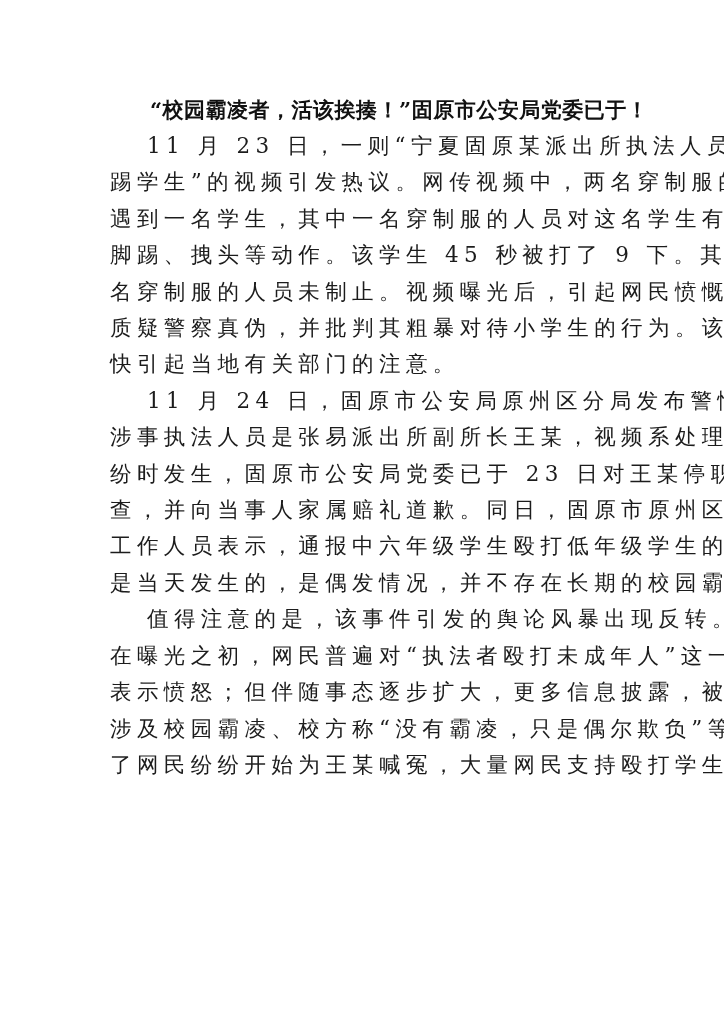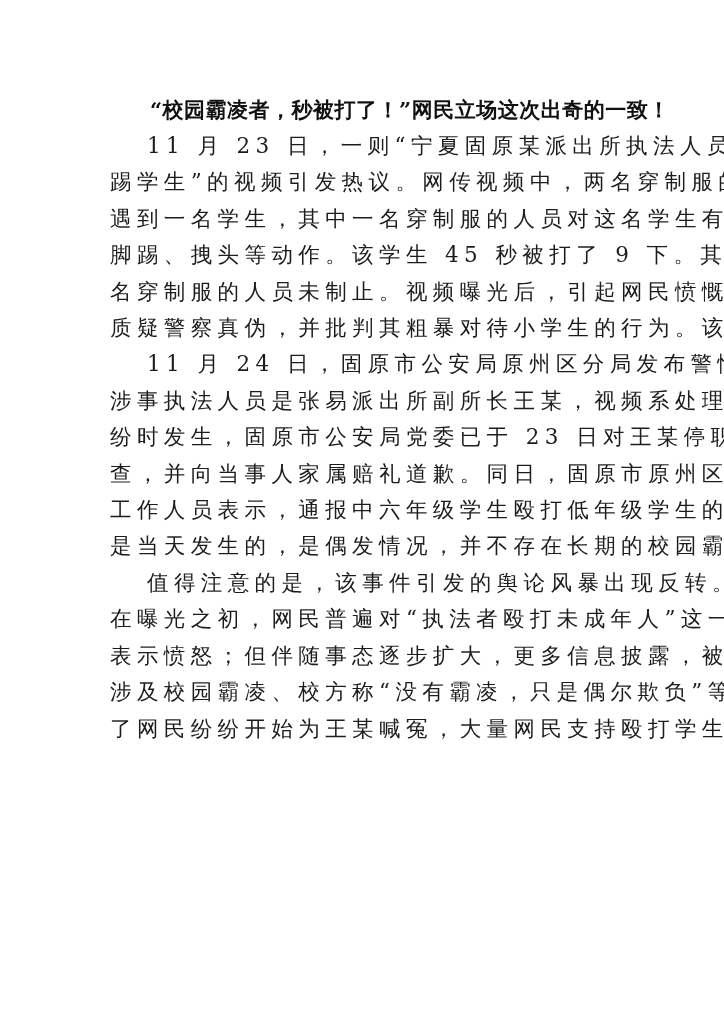--- a/index.html
+++ b/index.html
@@ -22,29 +22,30 @@
     letter-spacing: 0.5px;
     color: #111;
   }
   .line { display: block; white-space: nowrap; }
   .line.first { padding-left: 37px; }
 </style>
 </head>
 <body>
 
 <div class="page">
-  <div class="title">“校园霸凌者，秒被打了！”网民立场这次出奇的一致！</div>
+  <div class="title">“校园霸凌者，活该挨揍！”固原市公安局党委已于！</div>
 
   <div class="para-block">
     <span class="line first">11 月 23 日，一则“宁夏固原某派出所执法人员扇脸脚</span>
     <span class="line">踢学生”的视频引发热议。网传视频中，两名穿制服的人员</span>
     <span class="line">遇到一名学生，其中一名穿制服的人员对这名学生有扇脸、</span>
     <span class="line">脚踢、拽头等动作。该学生 45 秒被打了 9 下。其间，另一</span>
     <span class="line">名穿制服的人员未制止。视频曝光后，引起网民愤慨，舆论</span>
     <span class="line">质疑警察真伪，并批判其粗暴对待小学生的行为。该舆情很</span>
+    <span class="line">快引起当地有关部门的注意。</span>
   </div>
 
   <div class="para-block">
     <span class="line first">11 月 24 日，固原市公安局原州区分局发布警情通报称，</span>
     <span class="line">涉事执法人员是张易派出所副所长王某，视频系处理学生纠</span>
     <span class="line">纷时发生，固原市公安局党委已于 23 日对王某停职配合调</span>
     <span class="line">查，并向当事人家属赔礼道歉。同日，固原市原州区教育局，</span>
     <span class="line">工作人员表示，通报中六年级学生殴打低年级学生的情况就</span>
     <span class="line">是当天发生的，是偶发情况，并不存在长期的校园霸凌。</span>
   </div>

